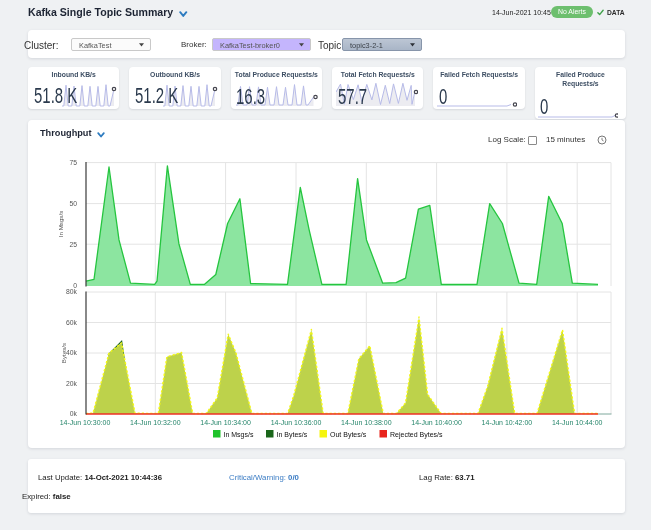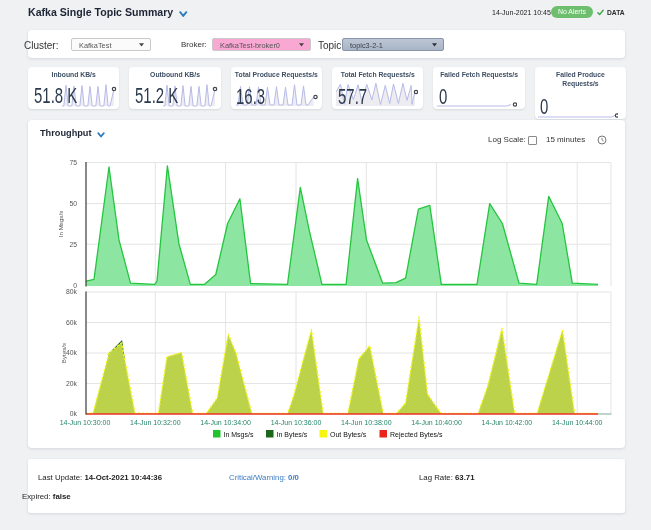--- a/index.html
+++ b/index.html
@@ -18,25 +18,25 @@
 <svg class="abs" style="left:597px;top:8.5px" width="7" height="7" viewBox="0 0 8 8">
     <path d="M1 4.2 L3 6.4 L7 1.4" fill="none" stroke="#41a24b" stroke-width="1.6" stroke-linecap="round" stroke-linejoin="round"></path>
   </svg>
 <div class="abs" style="left:607px;top:8.5px;font-size:6.7px;font-weight:bold;color:#2b2b2b">DATA</div>
 <div class="panel" style="left:28px;top:30px;width:597px;height:28px"></div>
 <div class="abs" style="left:24px;top:40px;font-size:10px;color:#333">Cluster:</div>
 <div class="abs" style="left:71px;top:37.5px;width:80px;height:13px;background:#fbfbfb;border:1px solid #c9c9c9;color:#555;border-radius:2px;font-size:7.4px;line-height:13px;padding-left:7px;box-sizing:border-box">KafkaTest<svg style="position:absolute;right:6px;top:4.5px" width="5" height="3.8" viewBox="0 0 6 4.5">
       <path d="M0 0.4 L3 4.3 L6 0.4 Z" fill="#444"></path>
     </svg></div>
 <div class="abs" style="left:181px;top:40px;font-size:8px;color:#333">Broker:</div>
-<div class="abs" style="left:212px;top:37.5px;width:99px;height:13px;background:#f9a8d4;border:1px solid #c9c9c9;color:#555;border-radius:2px;font-size:7.4px;line-height:13px;padding-left:7px;box-sizing:border-box">KafkaTest-broker0<svg style="position:absolute;right:6px;top:4.5px" width="5" height="3.8" viewBox="0 0 6 4.5">
+<div class="abs" style="left:212px;top:37.5px;width:99px;height:13px;background:#c4b5fd;border:1px solid #c9c9c9;color:#555;border-radius:2px;font-size:7.4px;line-height:13px;padding-left:7px;box-sizing:border-box">KafkaTest-broker0<svg style="position:absolute;right:6px;top:4.5px" width="5" height="3.8" viewBox="0 0 6 4.5">
       <path d="M0 0.4 L3 4.3 L6 0.4 Z" fill="#444"></path>
     </svg></div>
 <div class="abs" style="left:318px;top:40px;font-size:10px;color:#333">Topic:</div>
-<div class="abs" style="left:342px;top:37.5px;width:102px;height:13px;background:linear-gradient(#bcc6d4,#a9b5c7);border:1px solid #8795aa;color:#3a3f46;border-radius:2px;font-size:7.4px;line-height:13px;padding-left:7px;box-sizing:border-box">topic3-2-1<svg style="position:absolute;right:6px;top:4.5px" width="5" height="3.8" viewBox="0 0 6 4.5">
+<div class="abs" style="left:342px;top:37.5px;width:80px;height:13px;background:linear-gradient(#bcc6d4,#a9b5c7);border:1px solid #8795aa;color:#3a3f46;border-radius:2px;font-size:7.4px;line-height:13px;padding-left:7px;box-sizing:border-box">topic3-2-1<svg style="position:absolute;right:6px;top:4.5px" width="5" height="3.8" viewBox="0 0 6 4.5">
       <path d="M0 0.4 L3 4.3 L6 0.4 Z" fill="#2b2f36"></path>
     </svg></div>
 <div class="card" style="left:28.0px;top:67px;width:91.3px;height:42px"></div>
 <div class="card" style="left:129.4px;top:67px;width:91.3px;height:42px"></div>
 <div class="card" style="left:230.7px;top:67px;width:91.3px;height:42px"></div>
 <div class="card" style="left:332.1px;top:67px;width:91.3px;height:42px"></div>
 <div class="card" style="left:433.4px;top:67px;width:91.3px;height:42px"></div>
 <div class="card" style="left:534.8px;top:67px;width:91.3px;height:52px"></div>
 <svg width="58" height="24" viewBox="0 0 58 24" style="position:absolute;left:62px;top:84px">
 <polygon points="0.0,22 0.0,22.0 1.8,22.0 4.0,1.2 6.2,22.0 9.8,22.0 12.0,2.1 14.2,22.0 17.8,22.0 20.0,1.6 22.2,22.0 25.8,22.0 28.0,2.3 30.2,22.0 33.8,22.0 36.0,2.4 38.2,22.0 41.8,22.0 44.0,0.7 46.2,22.0 48.0,22.0 52.0,5.0 52.0,22" fill="#ececf1"></polygon>

